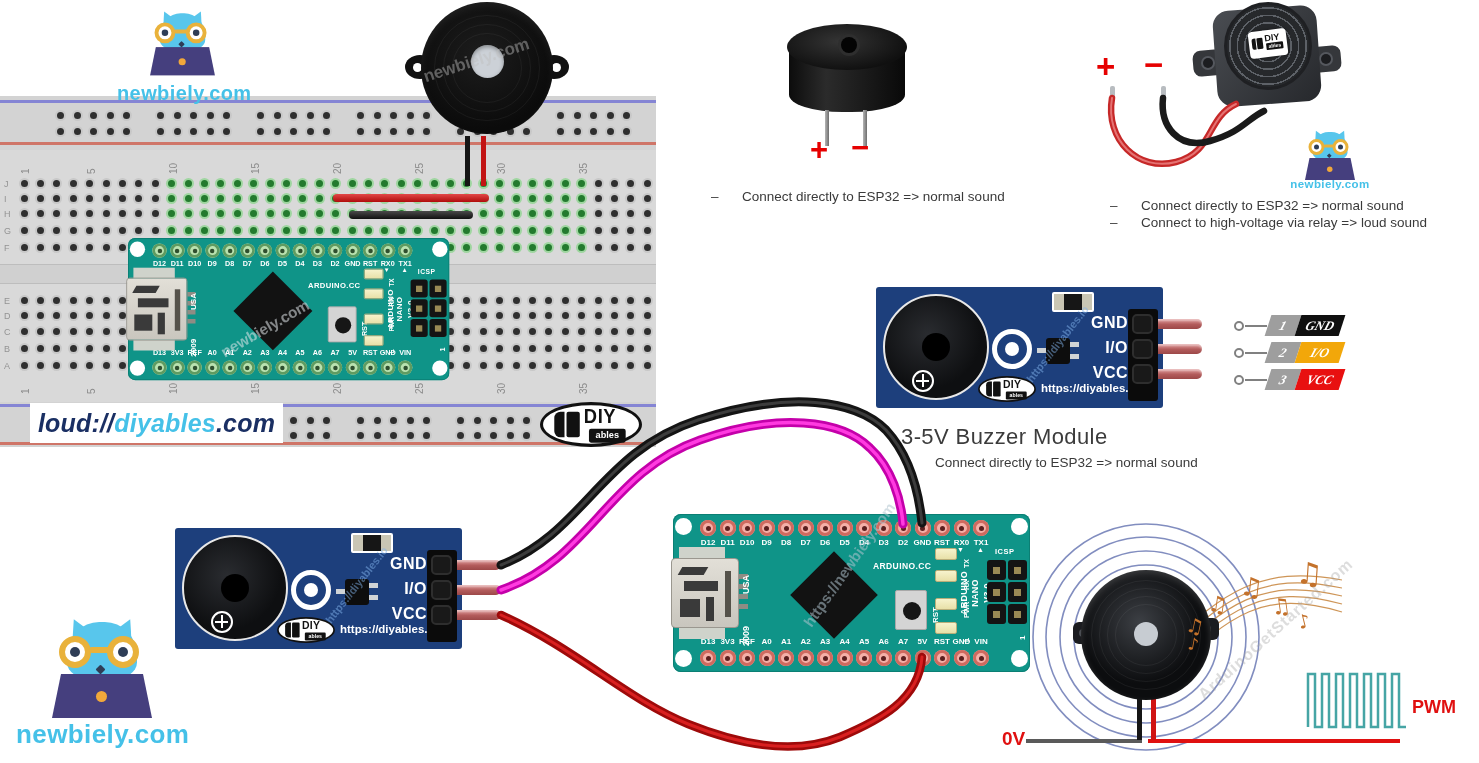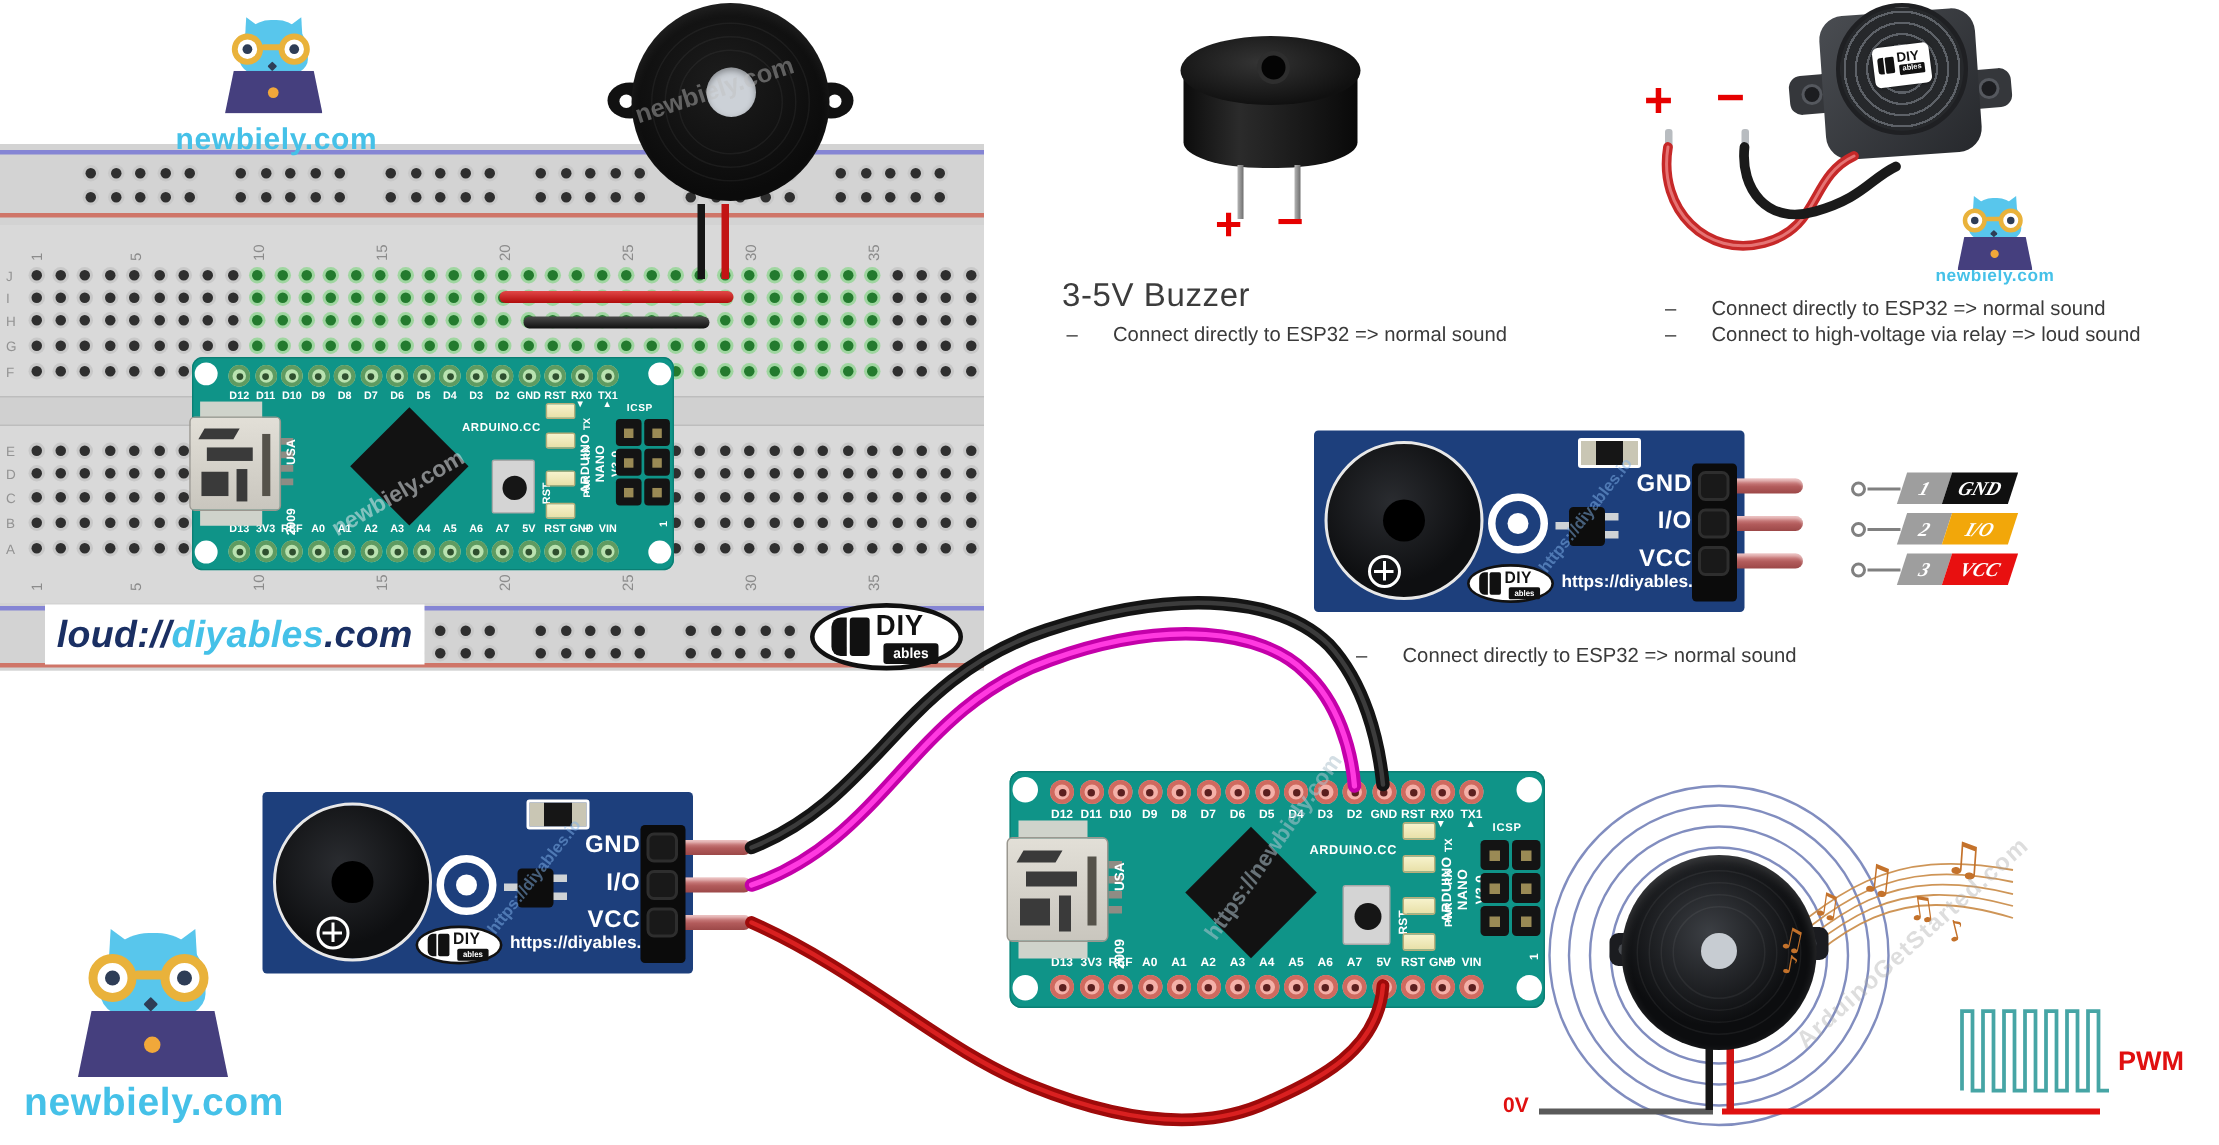--- a/index.html
+++ b/index.html
@@ -640,37 +640,37 @@
         <div class="abs" style="left: 3px; top: 7px; width: 4px; height: 11px; background: rgb(17, 17, 17); border-radius: 2px 0px 0px 2px;"></div>
         <div class="abs" style="left: 8px; top: 7px; width: 6px; height: 11px; background: rgb(17, 17, 17); border-radius: 1px;"></div>
         <div class="abs" style="left: 16px; top: 3px; font: 900 9px &quot;Liberation Sans&quot;, sans-serif; color: rgb(17, 17, 17);">DIY</div>
         <div class="abs" style="left: 17px; top: 13px; width: 17px; height: 7px; background: rgb(17, 17, 17); text-align: center; font: 700 5px / 7px &quot;Liberation Sans&quot;, sans-serif; color: rgb(255, 255, 255); border-radius: 1px;">ables</div>
       </div>
     </div>
   <div class="pol" style="left:1096px;top:48px;font-size:33px">+</div>
   <div class="pol" style="left:1144px;top:46px;font-size:33px">−</div>
 
   <div class="sec" style="left:708px;top:184px">
-    <div class="sec-title">3-5V Buzzer</div>
     <div class="bullet">
         <span class="dash">–</span>
         <span>Connect directly to ESP32 =&gt; normal sound</span>
       </div>
   </div>
   <div class="sec" style="left:1107px;top:193px">
     <div class="bullet">
         <span class="dash">–</span>
         <span>Connect directly to ESP32 =&gt; normal sound</span>
       </div>
     <div class="bullet" style="margin-top:2px">
         <span class="dash">–</span>
         <span>Connect to high-voltage via relay =&gt; loud sound</span>
       </div>
   </div>
   <div class="sec" style="left:901px;top:424px">
+    <div class="sec-title">3-5V Buzzer Module</div>
     <div class="bullet">
         <span class="dash">–</span>
         <span>Connect directly to ESP32 =&gt; normal sound</span>
       </div>
   </div>
 
   <div id="pin-tags" class="abs" style="left:1232px;top:315px;width:112px;height:84px;z-index:10">
       <div class="abs" style="left: 0px; top: 0px; width: 112px; height: 22px;">
         <div class="abs circle" style="left: 2px; top: 6px; width: 10px; height: 10px; border: 2.5px solid rgb(128, 128, 128); background: rgb(255, 255, 255);"></div>
         <div class="abs" style="left: 13px; top: 9.5px; width: 22px; height: 2.5px; background: rgb(128, 128, 128);"></div>
@@ -722,21 +722,21 @@
       <div class="abs circle" style="left: 6px; top: 59px; width: 8px; height: 8px; background: rgb(74, 77, 82);"></div>
       <div class="abs circle" style="left: 130px; top: 55px; width: 8px; height: 8px; background: rgb(74, 77, 82);"></div>
       <div class="abs circle" style="left: 8px; top: 0px; width: 130px; height: 130px; background: radial-gradient(circle at 45% 40%, rgb(60, 63, 68), rgb(12, 13, 15) 58%); box-shadow: rgba(255, 255, 255, 0.18) 0px 3px 7px inset;">
         <div class="abs circle" style="left: 10px; top: 10px; width: 110px; height: 110px; border: 1px solid rgba(255, 255, 255, 0.06);"></div>
         <div class="abs circle" style="left: 18px; top: 18px; width: 94px; height: 94px; border: 1px solid rgba(255, 255, 255, 0.06);"></div>
         <div class="abs circle" style="left: 26px; top: 26px; width: 78px; height: 78px; border: 1px solid rgba(255, 255, 255, 0.06);"></div>
         <div class="abs circle" style="left: 34px; top: 34px; width: 62px; height: 62px; border: 1px solid rgba(255, 255, 255, 0.06);"></div>
         <div class="abs circle" style="left: 53px; top: 52px; width: 24px; height: 24px; background: rgb(199, 204, 210);"></div>
       </div>
     </div>
-  <div class="siglabel" style="left:1002px;top:728px;font-size:14px">0V</div>
+  <div class="siglabel" style="left:1002px;top:728px;font-size:19px">0V</div>
   <div class="siglabel" style="left:1412px;top:697px;font-size:18px">PWM</div>
 
   <svg id="svg-front" width="1479" height="763" style="z-index:40;pointer-events:none">
       <path d="M 501,565 C 585,532 600,452 698,420 C 790,390 856,400 886,430 C 910,456 919,494 922,523" fill="none" stroke="#141414" stroke-width="9" stroke-linecap="round"></path>
       <path d="M 501,565 C 585,532 600,452 698,420 C 790,390 856,400 886,430 C 910,456 919,494 922,523" fill="none" stroke="#3c3c3c" stroke-width="3" stroke-linecap="round"></path>
       <path d="M 501,590 C 590,560 608,472 700,440 C 778,412 842,420 870,448 C 892,468 901,500 903,524" fill="none" stroke="#c400aa" stroke-width="9" stroke-linecap="round"></path>
       <path d="M 501,590 C 590,560 608,472 700,440 C 778,412 842,420 870,448 C 892,468 901,500 903,524" fill="none" stroke="#ff3ae0" stroke-width="3.5" stroke-linecap="round"></path>
       <path d="M 501,615 C 575,648 628,700 688,724 C 745,747 798,754 840,737 C 880,720 919,700 922,657" fill="none" stroke="#9e0a0a" stroke-width="8.5" stroke-linecap="round"></path>
       <path d="M 501,615 C 575,648 628,700 688,724 C 745,747 798,754 840,737 C 880,720 919,700 922,657" fill="none" stroke="#d92020" stroke-width="3" stroke-linecap="round"></path>
       <path d="M 1112,98 C 1105,140 1138,172 1176,162 C 1214,152 1206,118 1236,104" fill="none" stroke="#c62828" stroke-width="6.5" stroke-linecap="round"></path>

